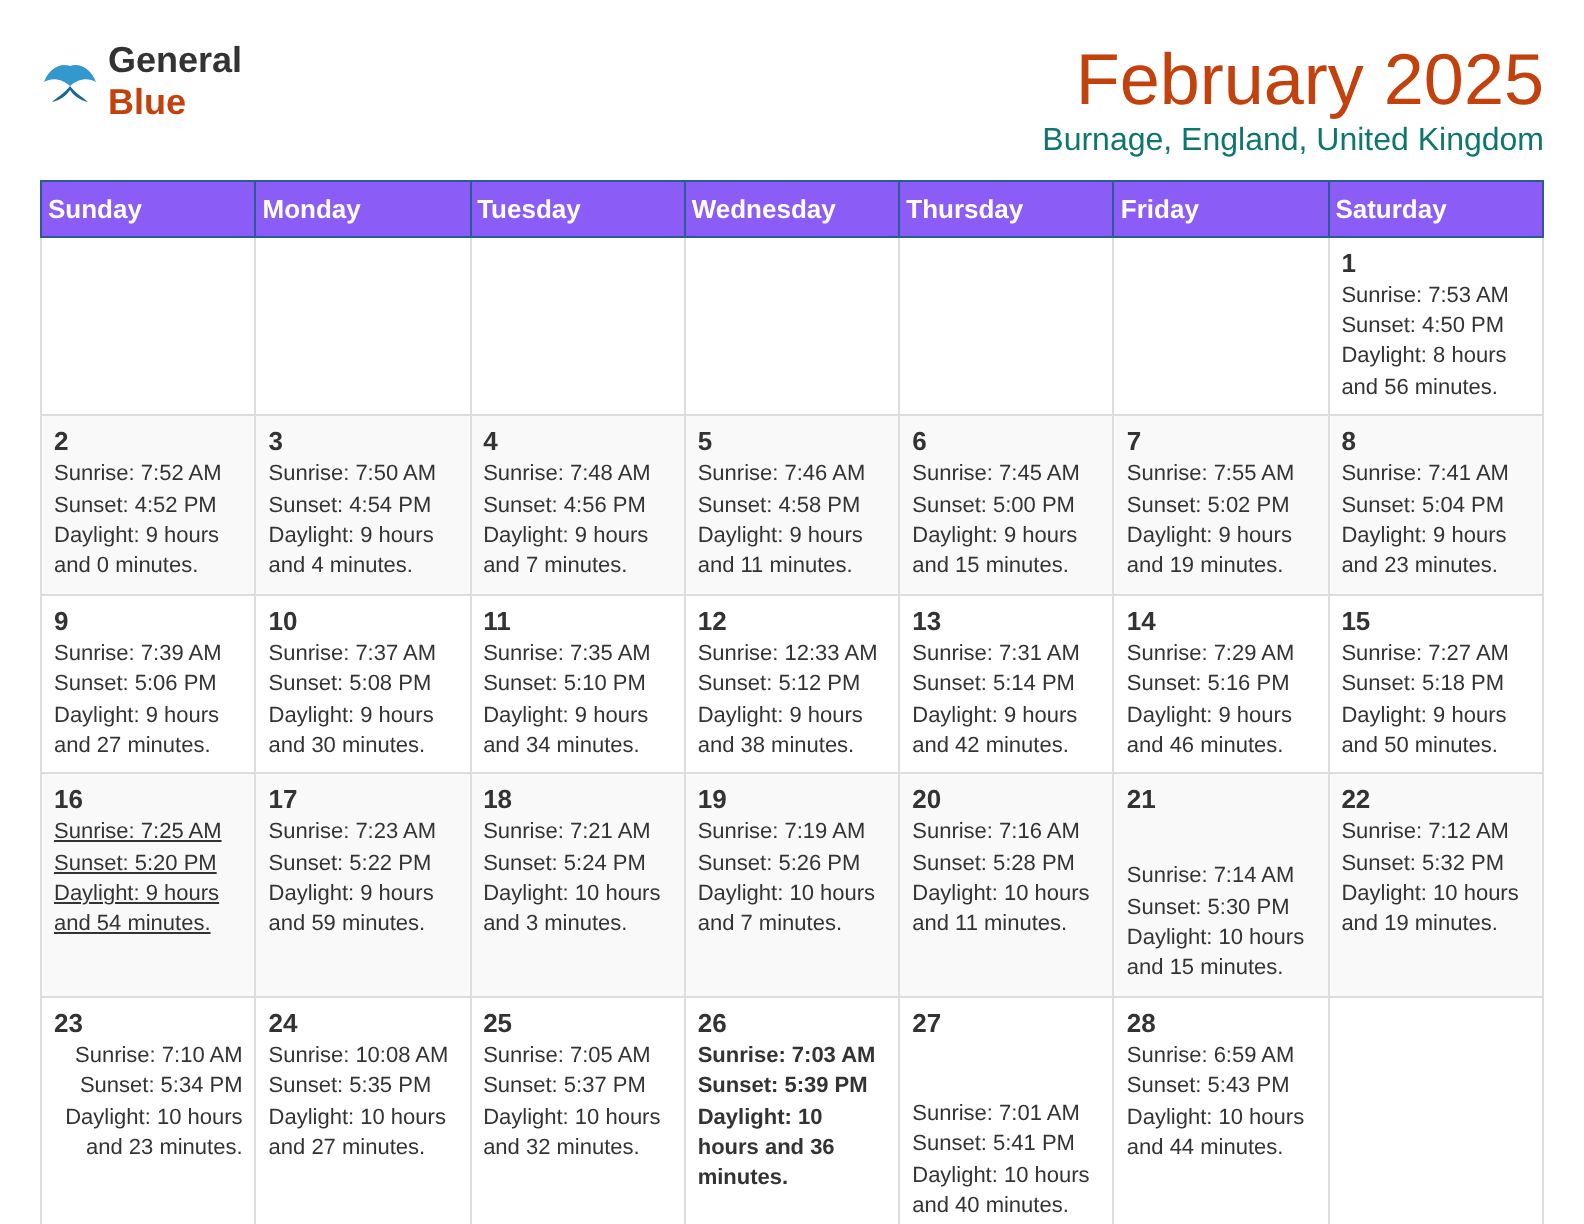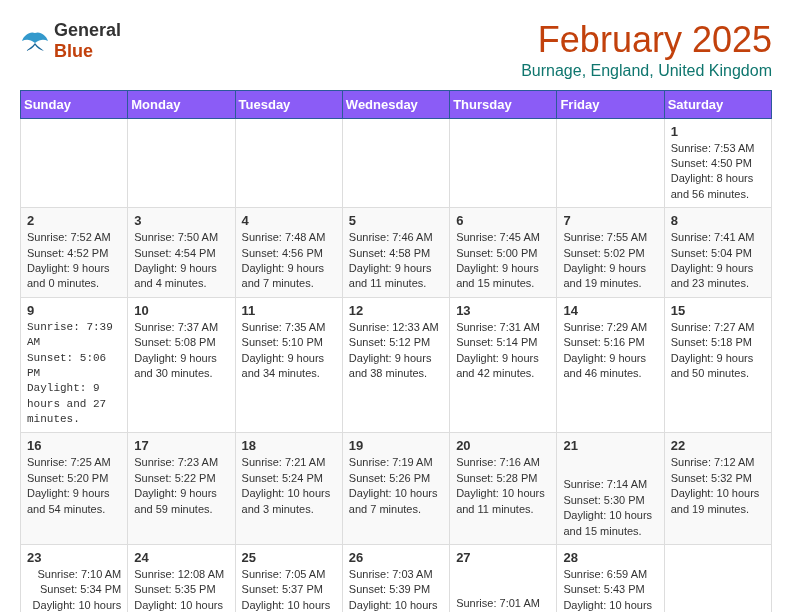--- a/index.html
+++ b/index.html
@@ -186,21 +186,21 @@
         <td>
           <span class="day-number">8</span>
           <div class="day-info" style="white-space: pre-line;">Sunrise: 7:41 AM
 Sunset: 5:04 PM
 Daylight: 9 hours and 23 minutes.</div>
         </td>
       </tr>
       <tr class="row-odd">
         <td>
           <span class="day-number">9</span>
-          <div class="day-info" style="white-space: pre-line; font-family: Liberation Mono, monospace;">Sunrise: 7:39 AM
+          <div class="day-info" style="white-space: pre-line;">Sunrise: 7:39 AM
 Sunset: 5:06 PM
 Daylight: 9 hours and 27 minutes.</div>
         </td>
         <td>
           <span class="day-number">10</span>
           <div class="day-info" style="white-space: pre-line;">Sunrise: 7:37 AM
 Sunset: 5:08 PM
 Daylight: 9 hours and 30 minutes.</div>
         </td>
         <td>
@@ -230,21 +230,21 @@
         <td>
           <span class="day-number">15</span>
           <div class="day-info" style="white-space: pre-line;">Sunrise: 7:27 AM
 Sunset: 5:18 PM
 Daylight: 9 hours and 50 minutes.</div>
         </td>
       </tr>
       <tr class="row-even">
         <td>
           <span class="day-number">16</span>
-          <div class="day-info" style="white-space: pre-line;">Sunrise: 7:25 AM
+          <div class="day-info" style="white-space: pre-line; text-decoration: underline;">Sunrise: 7:25 AM
 Sunset: 5:20 PM
 Daylight: 9 hours and 54 minutes.</div>
         </td>
         <td>
           <span class="day-number">17</span>
           <div class="day-info" style="white-space: pre-line;">Sunrise: 7:23 AM
 Sunset: 5:22 PM
 Daylight: 9 hours and 59 minutes.</div>
         </td>
         <td>
@@ -280,33 +280,33 @@
       </tr>
       <tr class="row-odd">
         <td>
           <span class="day-number">23</span>
           <div class="day-info" style="white-space: pre-line; text-align: right;">Sunrise: 7:10 AM
 Sunset: 5:34 PM
 Daylight: 10 hours and 23 minutes.</div>
         </td>
         <td>
           <span class="day-number">24</span>
-          <div class="day-info" style="white-space: pre-line;">Sunrise: 12:08 AM
+          <div class="day-info" style="white-space: pre-line;">Sunrise: 10:08 AM
 Sunset: 5:35 PM
 Daylight: 10 hours and 27 minutes.</div>
         </td>
         <td>
           <span class="day-number">25</span>
           <div class="day-info" style="white-space: pre-line;">Sunrise: 7:05 AM
 Sunset: 5:37 PM
 Daylight: 10 hours and 32 minutes.</div>
         </td>
         <td>
           <span class="day-number">26</span>
-          <div class="day-info" style="white-space: pre-line;">Sunrise: 7:03 AM
+          <div class="day-info" style="white-space: pre-line; font-weight: bold;">Sunrise: 7:03 AM
 Sunset: 5:39 PM
 Daylight: 10 hours and 36 minutes.</div>
         </td>
         <td>
           <span class="day-number">27</span>
           <div class="day-info" style="white-space: pre-line; margin-top: 31px;">Sunrise: 7:01 AM
 Sunset: 5:41 PM
 Daylight: 10 hours and 40 minutes.</div>
         </td>
         <td>

